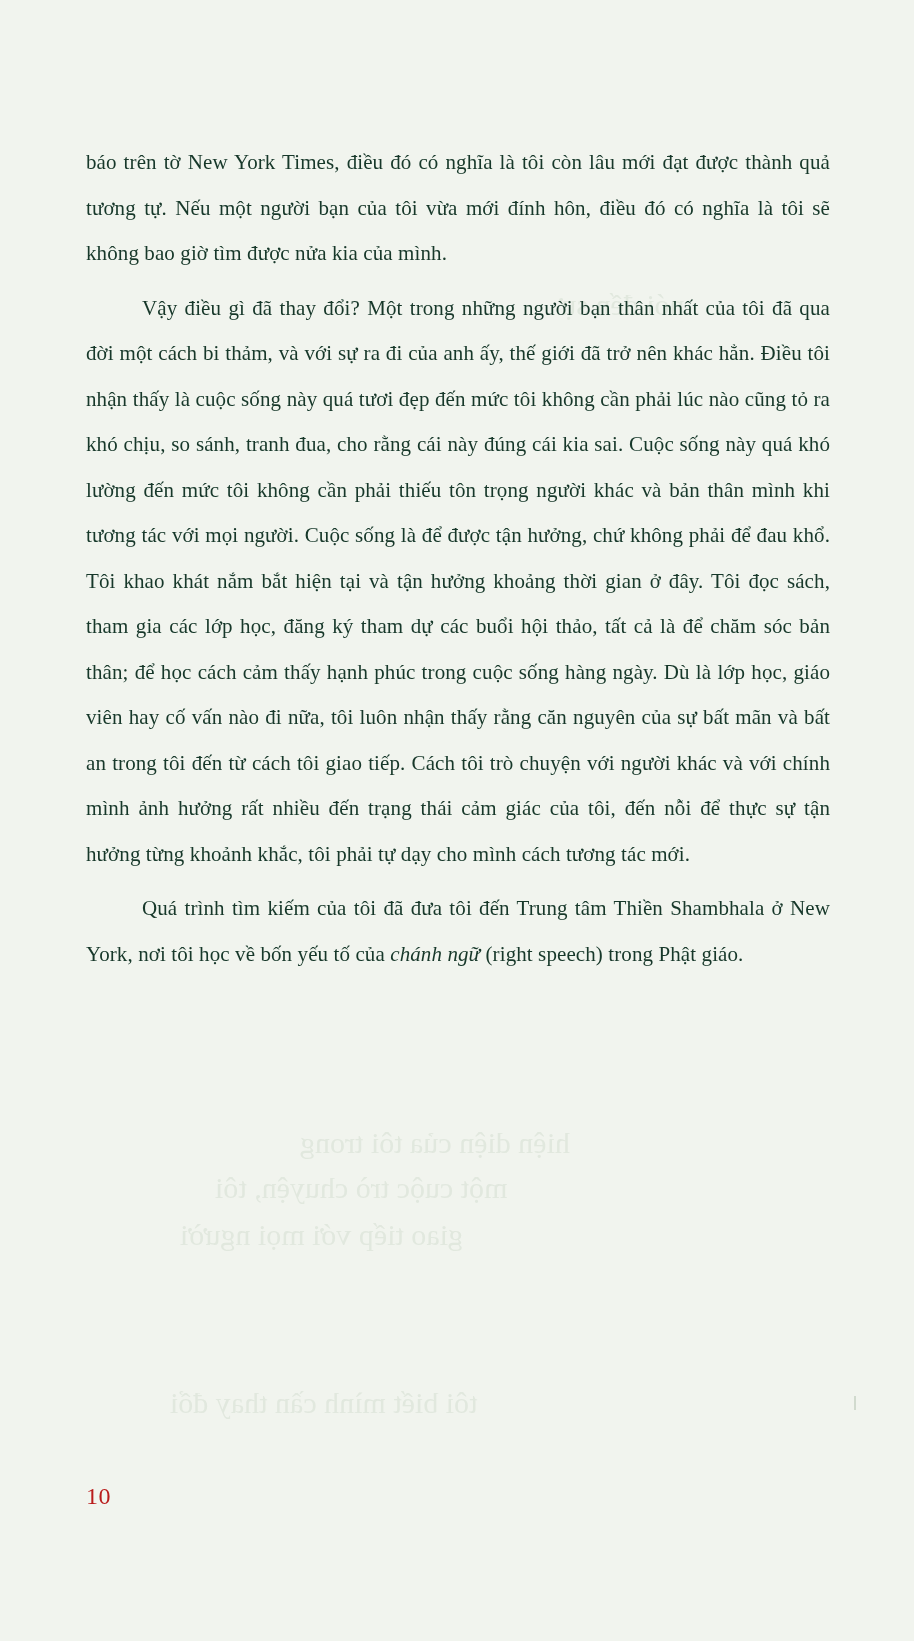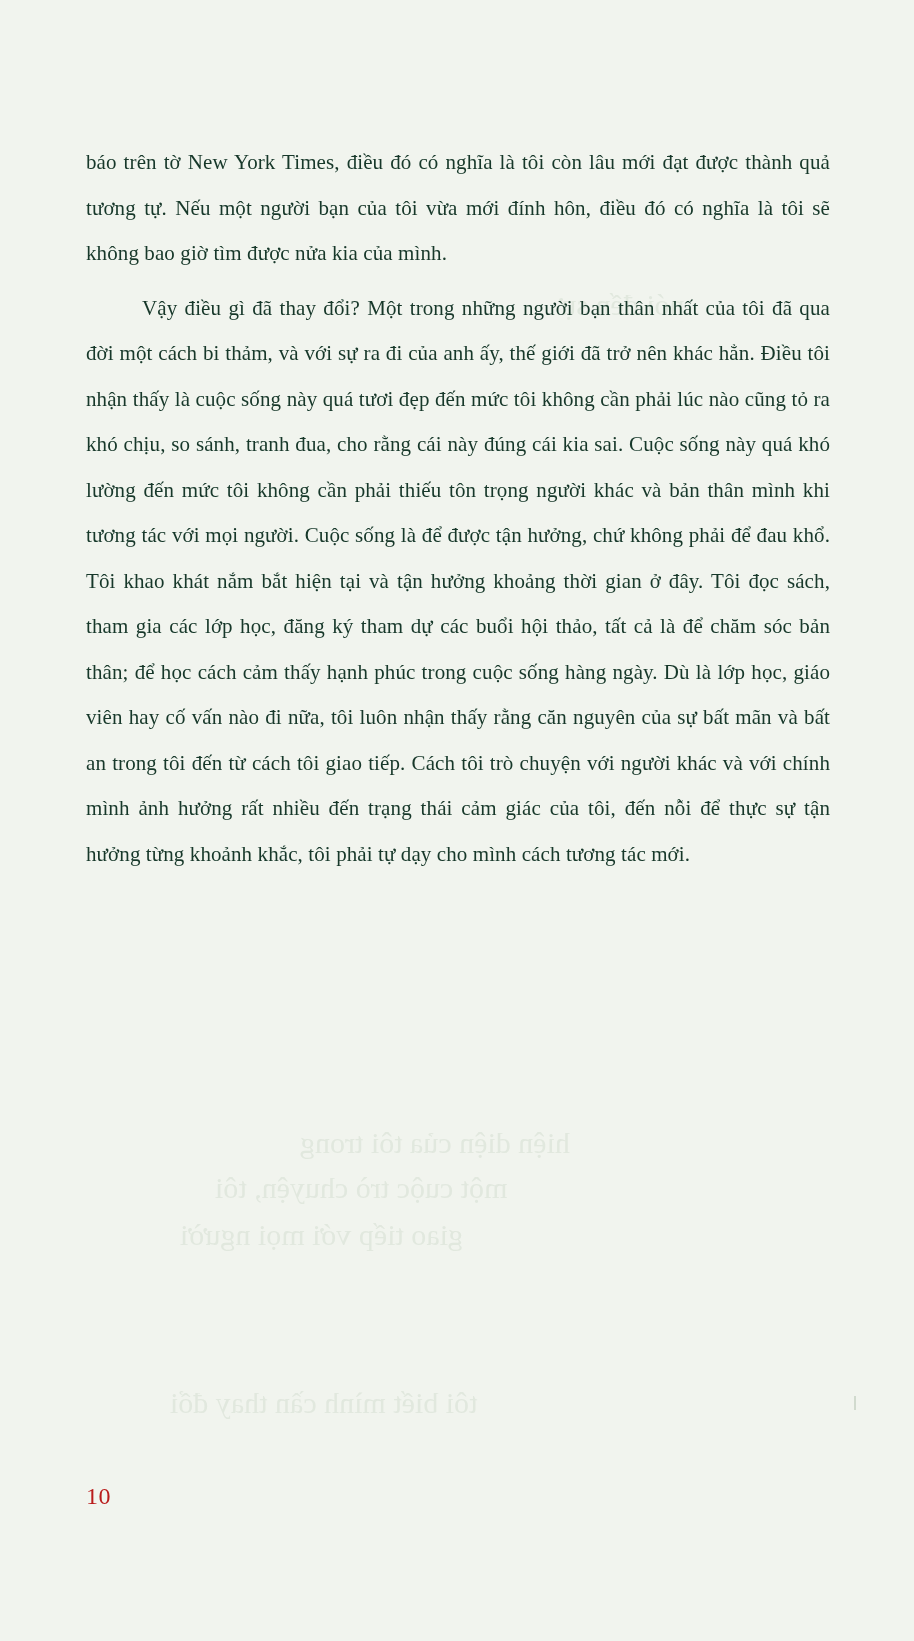--- a/index.html
+++ b/index.html
@@ -92,19 +92,20 @@
   <div class="ghost ghost-3">một cuộc trò chuyện, tôi</div>
   <div class="ghost ghost-4">giao tiếp với mọi người</div>
   <div class="ghost ghost-5">tôi biết mình cần thay đổi</div>
 
   <div class="content">
 
     <p>báo trên tờ New York Times, điều đó có nghĩa là tôi còn lâu mới đạt được thành quả tương tự. Nếu một người bạn của tôi vừa mới đính hôn, điều đó có nghĩa là tôi sẽ không bao giờ tìm được nửa kia của mình.</p>
 
     <p class="indent gap">Vậy điều gì đã thay đổi? Một trong những người bạn thân nhất của tôi đã qua đời một cách bi thảm, và với sự ra đi của anh ấy, thế giới đã trở nên khác hẳn. Điều tôi nhận thấy là cuộc sống này quá tươi đẹp đến mức tôi không cần phải lúc nào cũng tỏ ra khó chịu, so sánh, tranh đua, cho rằng cái này đúng cái kia sai. Cuộc sống này quá khó lường đến mức tôi không cần phải thiếu tôn trọng người khác và bản thân mình khi tương tác với mọi người. Cuộc sống là để được tận hưởng, chứ không phải để đau khổ. Tôi khao khát nắm bắt hiện tại và tận hưởng khoảng thời gian ở đây. Tôi đọc sách, tham gia các lớp học, đăng ký tham dự các buổi hội thảo, tất cả là để chăm sóc bản thân; để học cách cảm thấy hạnh phúc trong cuộc sống hàng ngày. Dù là lớp học, giáo viên hay cố vấn nào đi nữa, tôi luôn nhận thấy rằng căn nguyên của sự bất mãn và bất an trong tôi đến từ cách tôi giao tiếp. Cách tôi trò chuyện với người khác và với chính mình ảnh hưởng rất nhiều đến trạng thái cảm giác của tôi, đến nỗi để thực sự tận hưởng từng khoảnh khắc, tôi phải tự dạy cho mình cách tương tác mới.</p>
 
+    <p class="indent gap"><span>Quá trình tìm kiếm của tôi đã đưa tôi đến Trung tâm Thiền Shambhala ở New York, nơi tôi học về bốn yếu tố của </span><em>chánh ngữ</em><span> (right speech) trong Phật giáo.</span></p>
 
   </div>
 
   <div class="edge-mark"></div>
 
   <div class="folio">10</div>
 </div>
 
 </body></html>

